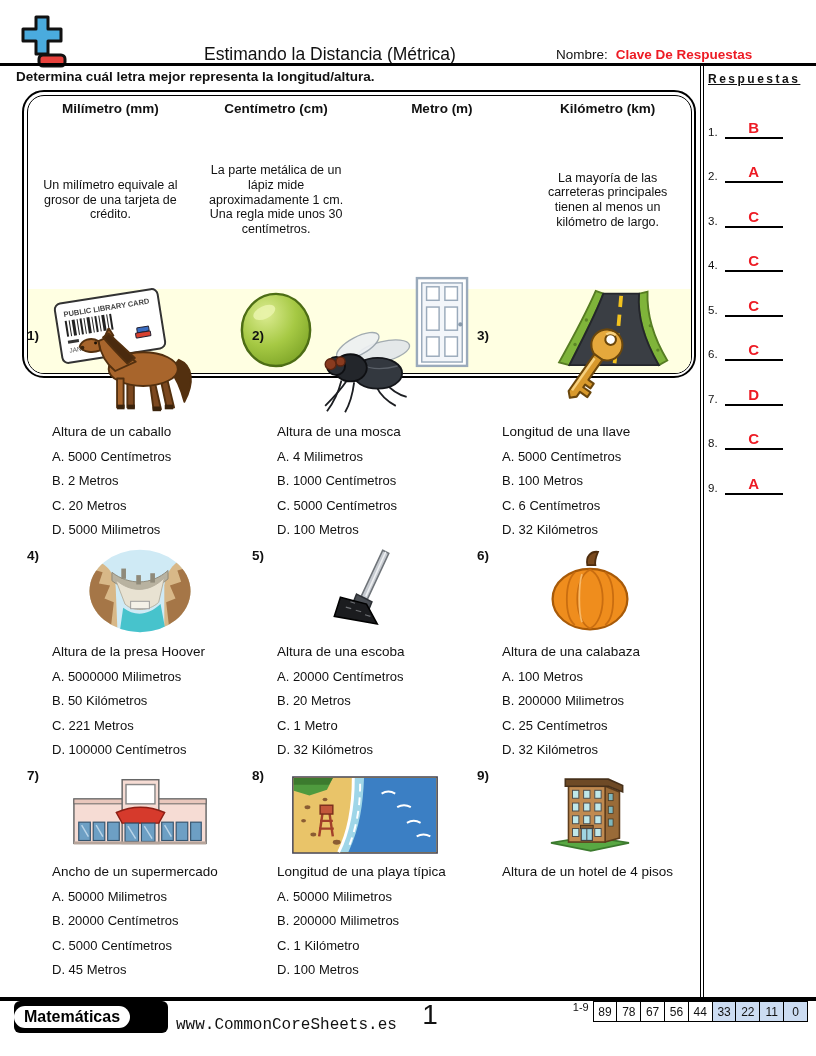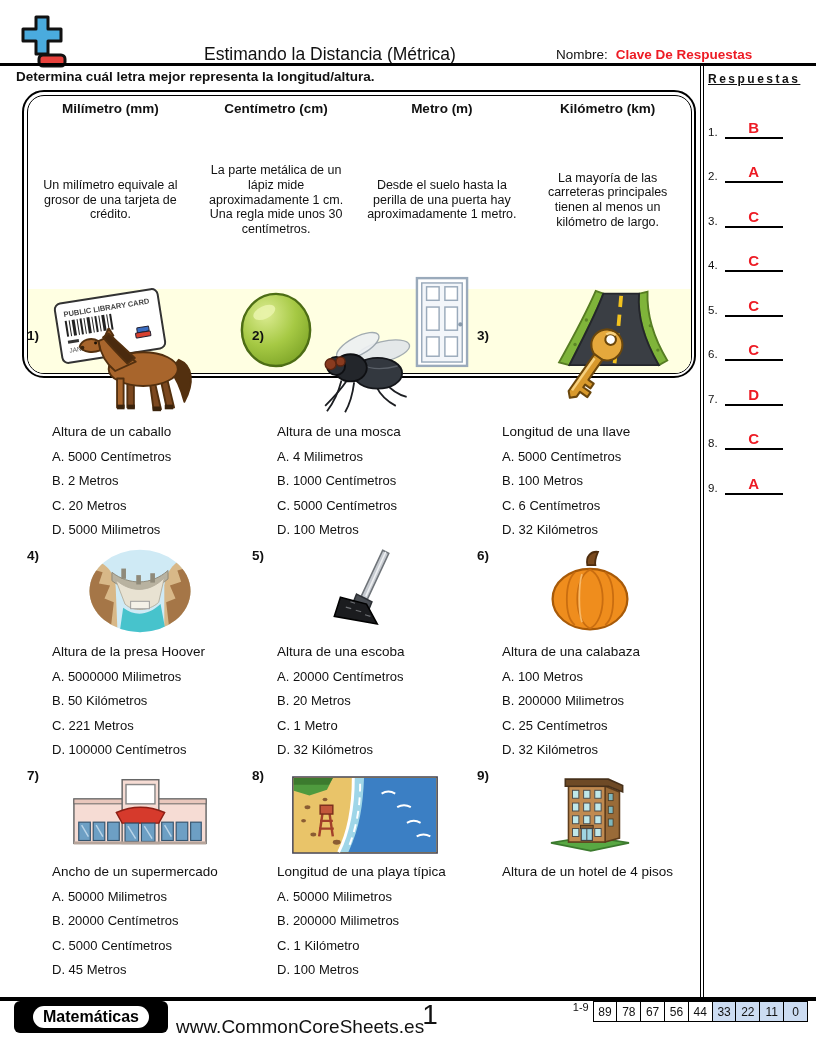--- a/index.html
+++ b/index.html
@@ -43,23 +43,23 @@
   .questions{position:absolute;left:22px;top:326px;width:676px;display:grid;grid-template-columns:repeat(3,225px);grid-template-rows:220px 220px auto;}
   .q-cell{position:relative;}
   .q-num{position:absolute;left:5px;top:2px;font-weight:bold;font-size:13.5px;}
   .q-img{margin:2px 0 0 30px;width:175px;height:86px;display:flex;align-items:flex-end;justify-content:center;}
   .q-prompt{margin:9px 0 0 30px;width:195px;font-size:13.5px;line-height:1.3;}
   .q-opts{margin:8px 0 0 30px;list-style:none;font-size:13px;}
   .q-opts li{margin-bottom:9.5px;}
 
   
   .footer-line{position:absolute;left:0;top:997px;width:816px;height:3.5px;background:#000;}
-  .brand{position:absolute;left:14px;top:1001px;width:154px;height:32px;background:#000;border-radius:6px;display:flex;align-items:center;justify-content:center;}
+  .brand{position:absolute;left:14px;top:1001px;width:154px;height:32px;background:#000;border-radius:6px;display:flex;align-items:center;justify-content:flex-start;}
   .brand-pill{background:#fff;border-radius:16px;padding:2px 10px;font-weight:bold;font-size:16px;color:#000;}
-  .website{position:absolute;left:176px;top:1016px;font-size:19px;}
+  .website{position:absolute;left:176px;top:1016px;font-size:16px;font-family:Liberation Mono, monospace;}
   .page-num{position:absolute;left:400px;top:999px;width:60px;text-align:center;font-size:28px;}
   .score{position:absolute;right:8px;top:1001px;display:flex;align-items:flex-start;margin-left:20px;}
   .score-label{font-size:11px;margin-right:5px;}
   .score-cell{width:25px;height:21px;border:1.2px solid #000;margin-left:-1.2px;display:flex;align-items:center;justify-content:center;font-size:12px;background:#fff;}
   .score-cell.hl{background:var(--score_highlight);}
   svg{display:block;}
 </style>
 </head>
 <body>
 
@@ -130,23 +130,20 @@
             </div>
         </div>
         <div class="info-col">
           <div class="info-title">Centímetro (cm)</div>
           <div class="info-text">
               <div>La parte metálica de un lápiz mide aproximadamente 1 cm. Una regla mide unos 30 centímetros.</div>
             </div>
         </div>
         <div class="info-col">
           <div class="info-title">Metro (m)</div>
-          <div class="info-text">
-              <div>Desde el suelo hasta la perilla de una puerta hay aproximadamente 1 metro.</div>
-            </div>
         </div>
         <div class="info-col">
           <div class="info-title">Kilómetro (km)</div>
           <div class="info-text">
               <div>La mayoría de las carreteras principales tienen al menos un kilómetro de largo.</div>
             </div>
         </div>
       </div>
       <div class="info-images">
         <div>

